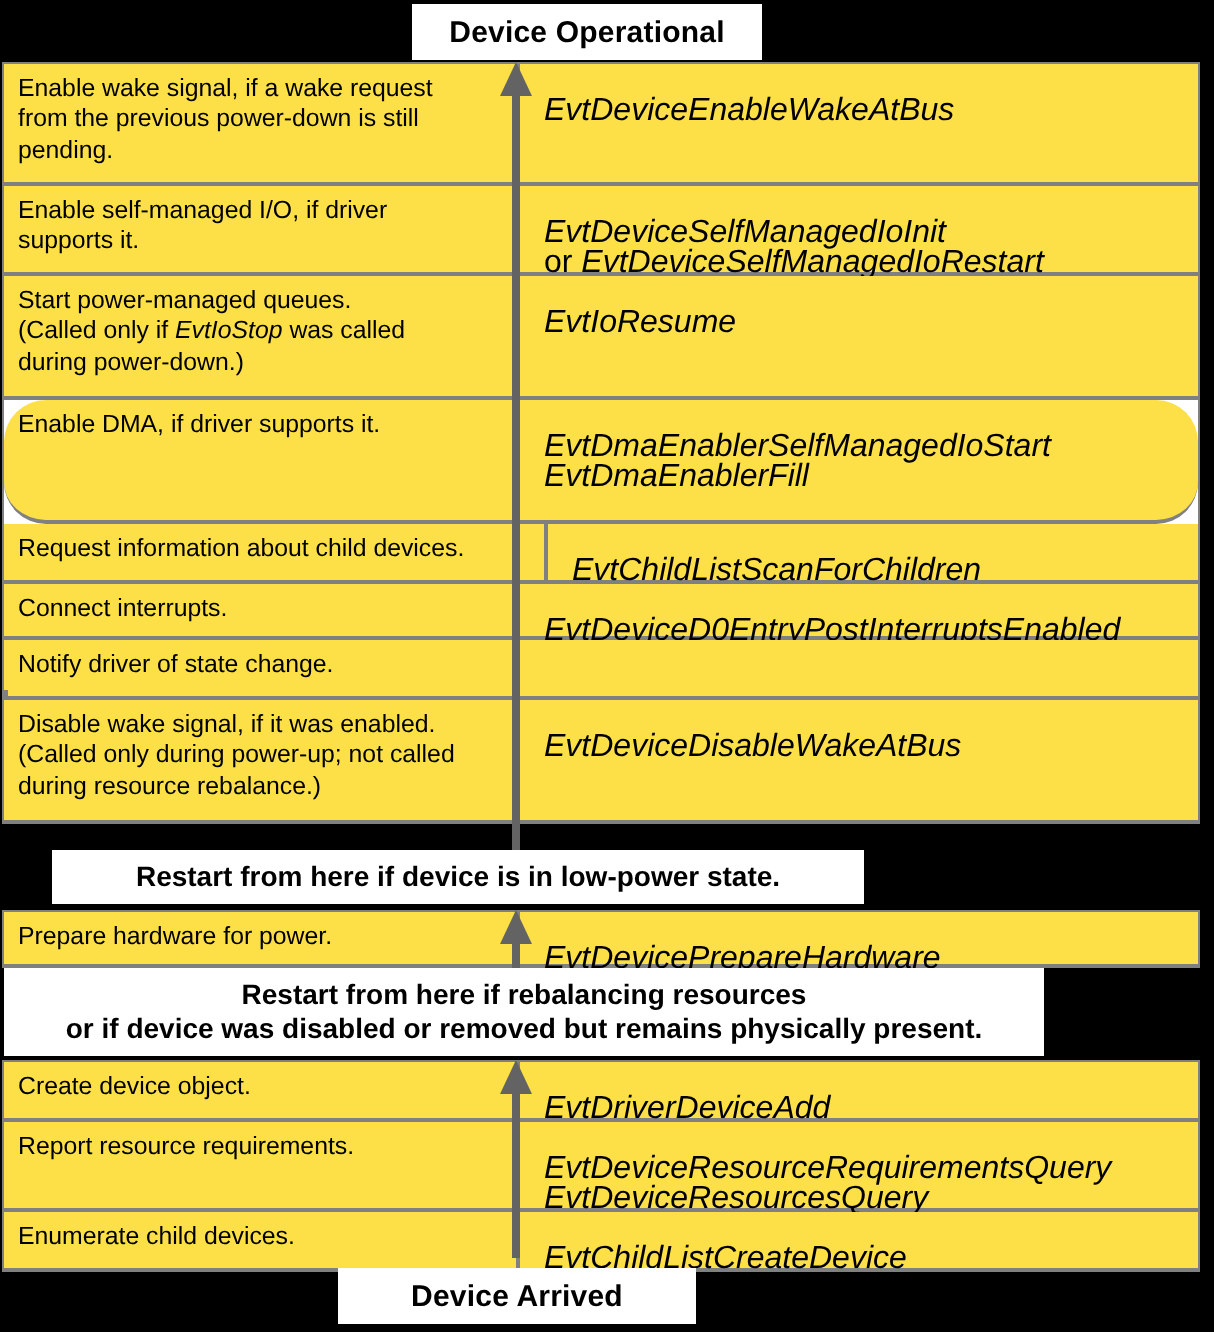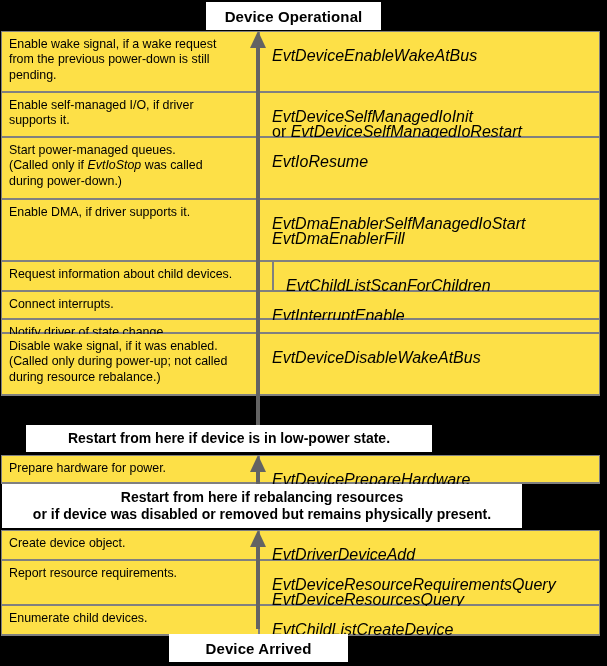--- a/index.html
+++ b/index.html
@@ -125,21 +125,21 @@
       <div class="cell-left">
         <div>Start power-managed queues.</div>
         <div>(Called only if <em>EvtIoStop</em> was called</div>
         <div>during power-down.)</div>
       </div>
       <div class="cell-right">
         <div>EvtIoResume</div>
       </div>
     </div>
 
-    <div class="row" style="height:62px;">
+    <div class="row" style="height:62px;border-radius:21px;">
       <div class="cell-left">
         <div>Enable DMA, if driver supports it.</div>
       </div>
       <div class="cell-right">
         <div>EvtDmaEnablerSelfManagedIoStart</div>
         <div>EvtDmaEnablerFill</div>
       </div>
     </div>
 
     <div class="row" style="height:30px;gap:14px;">
@@ -149,25 +149,26 @@
       <div class="cell-right">
         <div>EvtChildListScanForChildren</div>
       </div>
     </div>
 
     <div class="row" style="height:28px;">
       <div class="cell-left">
         <div>Connect interrupts.</div>
       </div>
       <div class="cell-right">
+        <div>EvtDeviceD0EntryPostInterruptsEnabled</div>
         <div>EvtInterruptEnable</div>
       </div>
     </div>
 
-    <div class="row" style="height:14px;">
+    <div class="row" style="height:30px;flex-direction:column;">
       <div class="cell-left">
         <div>Notify driver of state change.</div>
       </div>
       <div class="cell-right">
         <div>EvtDeviceD0Entry</div>
       </div>
     </div>
 
     <div class="row" style="height:62px;">
       <div class="cell-left">

